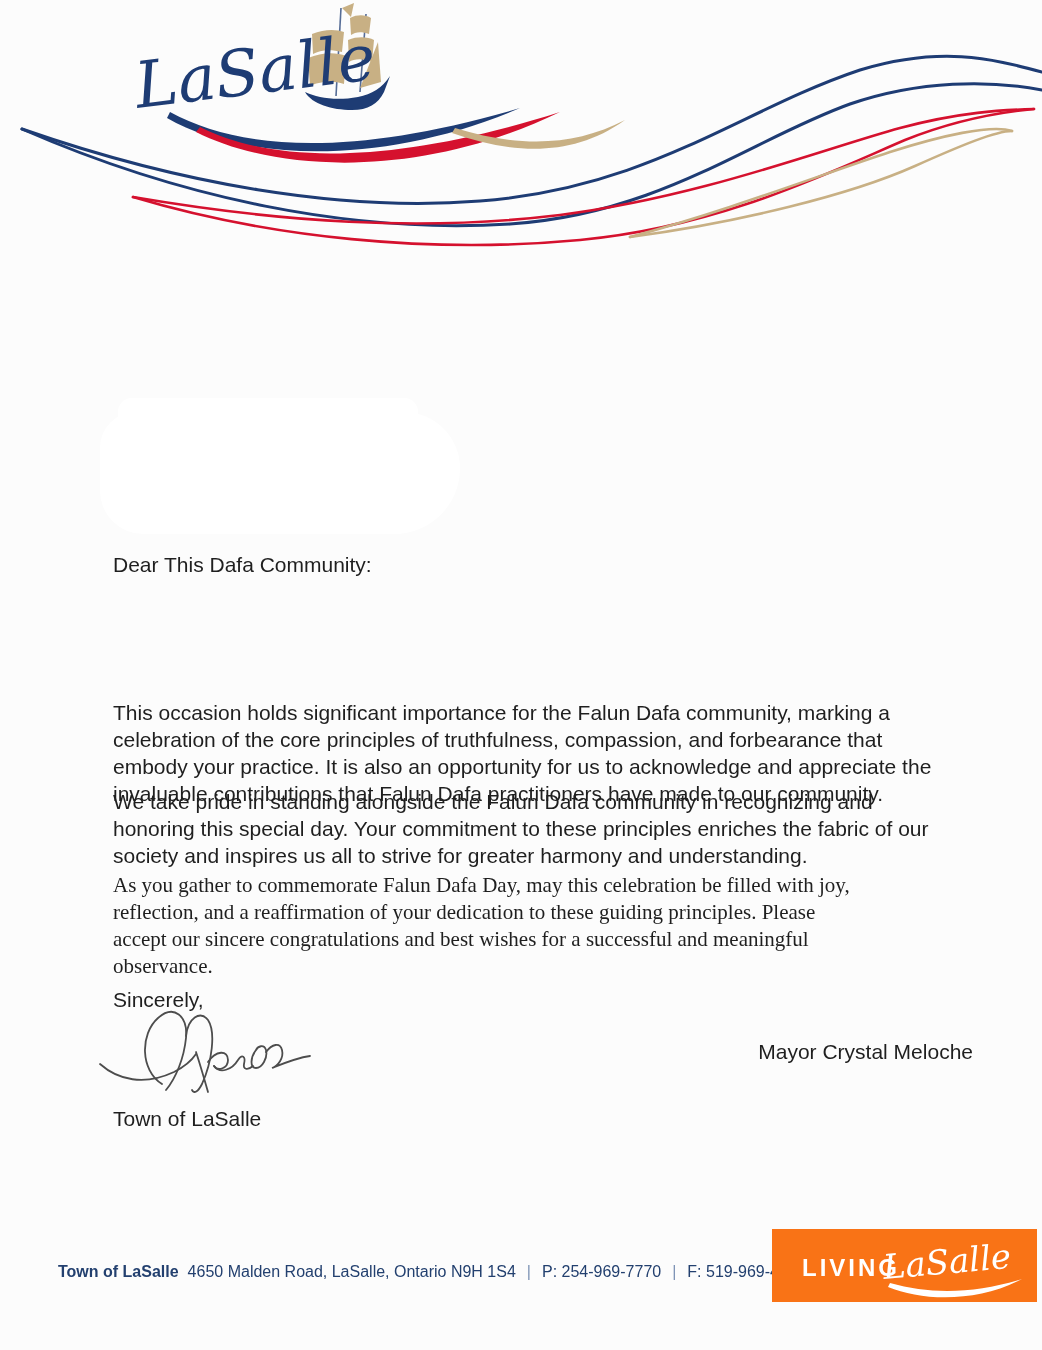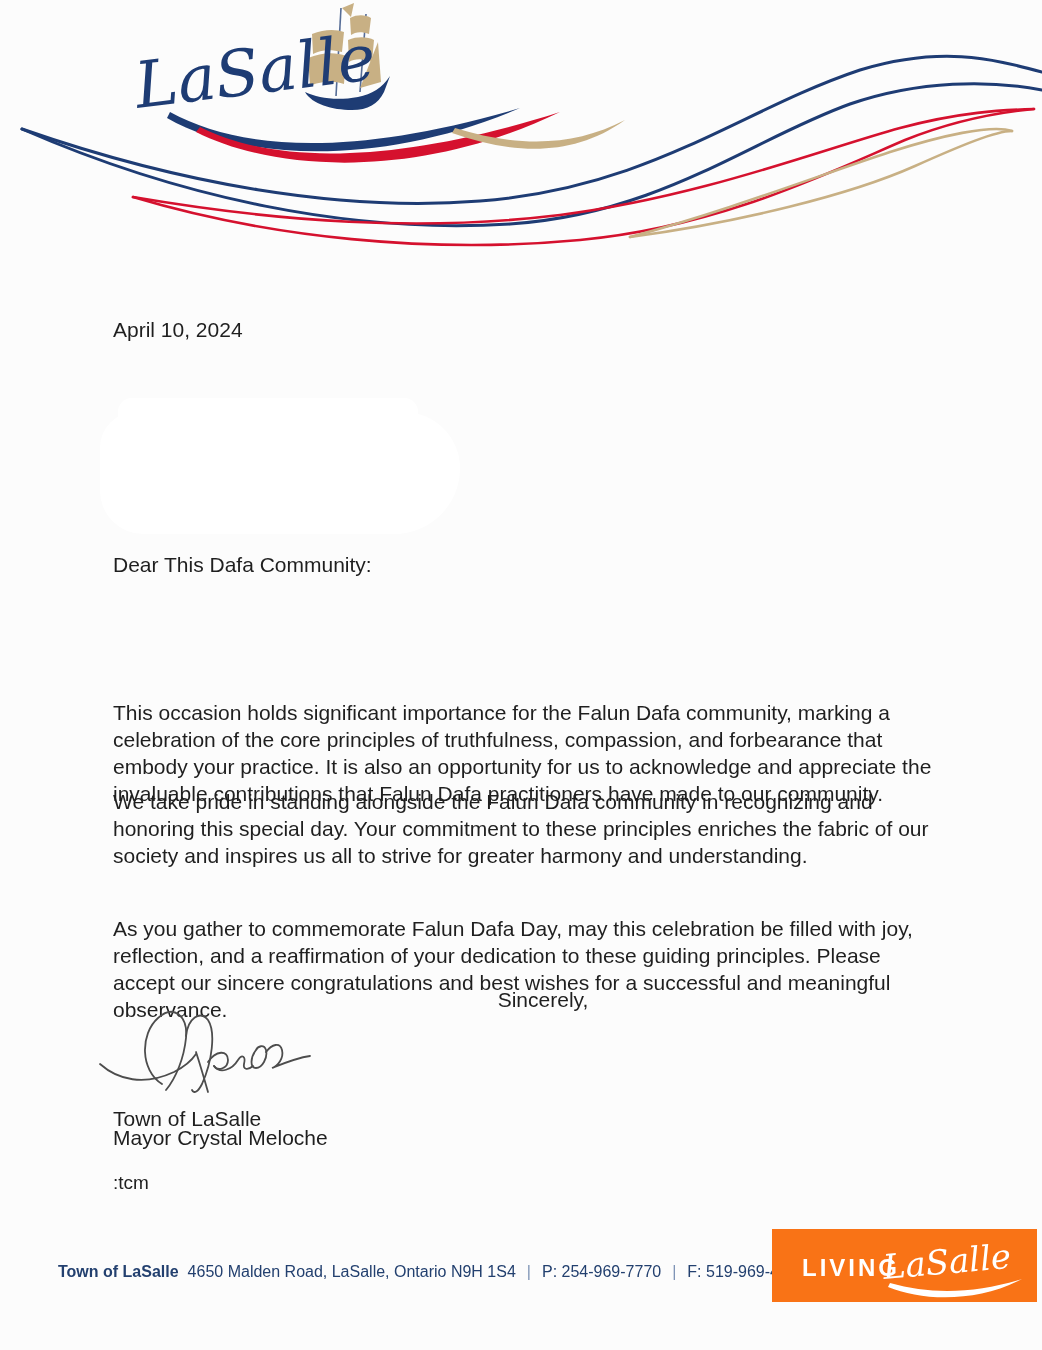--- a/index.html
+++ b/index.html
@@ -27,23 +27,23 @@
   
   .bodytext{
     font-size:21px;line-height:27px;white-space:pre-line;
     width:860px;left:113px;color:#1f1f1f;
   }
   .date{top:316px;}
   .salutation{top:551px;}
   .p1{top:599px;}
   .p2{top:699px;}
   .p3{top:788px;}
-  .p4{top:915px;}
-  .closing{top:986px;text-align:center;}
-  .signer-name{top:1124px;}
+  .p4{top:872px;font-family:Liberation Serif, serif;}
+  .closing{top:986px;}
+  .signer-name{top:1038px;text-align:right;}
   .signer-org{top:1105px;}
   .ref-initials{top:1169px;font-size:19px;}
   #signature{position:absolute;left:96px;top:1006px;}
   
   .footer-contact{
     position:absolute;left:58px;top:1263px;
     font-size:16px;color:#23406f;
     display:flex;align-items:baseline;gap:9px;white-space:nowrap;
   }
   .footer-contact .org{font-weight:bold;}
@@ -93,21 +93,20 @@
       <path d="M 378 42 L 360 88 L 381 82 Z" fill="#c8b084"></path>
       <path d="M 305 92 C 312 104, 332 110, 352 110 C 368 110, 378 104, 384 92 L 390 76 C 382 88, 372 94, 358 97 C 336 101, 318 98, 305 92 Z" fill="#1e3c74"></path>
     </g>
 
     <text x="138" y="108" font-family="DejaVu Serif, serif" font-style="italic" font-size="64" fill="#1e3c74" transform="rotate(-7 138 108)">LaSalle</text>
   </svg>
 
   <div class="redact2"></div>
   <div class="redact"></div>
 
-  <div class="abs bodytext date">April 10, 2024</div>
 
   <div class="abs bodytext salutation">Dear This Dafa Community:</div>
 
 
   <div class="abs bodytext p2">This occasion holds significant importance for the Falun Dafa community, marking a
 celebration of the core principles of truthfulness, compassion, and forbearance that
 embody your practice. It is also an opportunity for us to acknowledge and appreciate the
 invaluable contributions that Falun Dafa practitioners have made to our community.</div>
 
   <div class="abs bodytext p3">We take pride in standing alongside the Falun Dafa community in recognizing and
@@ -131,21 +130,20 @@
       <path d="M 160 44 C 154 52, 154 62, 160 62 C 166 62, 172 52, 170 44 C 168 38, 162 40, 160 44"></path>
       <path d="M 170 46 C 176 38, 184 36, 186 44 C 188 52, 182 60, 176 62 C 186 58, 200 52, 214 50"></path>
       <path d="M 100 46 C 104 58, 108 72, 112 86"></path>
     </g>
   </svg>
 
   <div class="abs bodytext signer-name">Mayor Crystal Meloche</div>
 
   <div class="abs bodytext signer-org">Town of LaSalle</div>
 
-  <div class="abs bodytext ref-initials">:tcm</div>
 
   <div class="footer-contact">
     <span class="org">Town of LaSalle</span>
     <span class="addr">4650 Malden Road, LaSalle, Ontario N9H 1S4</span>
     <span class="sep">|</span>
     <span class="phone">P: 254-969-7770</span>
     <span class="sep">|</span>
     <span class="fax">F: 519-969-4469</span>
     <span class="sep">|</span>
     <span class="web">lasalle.ca</span>

